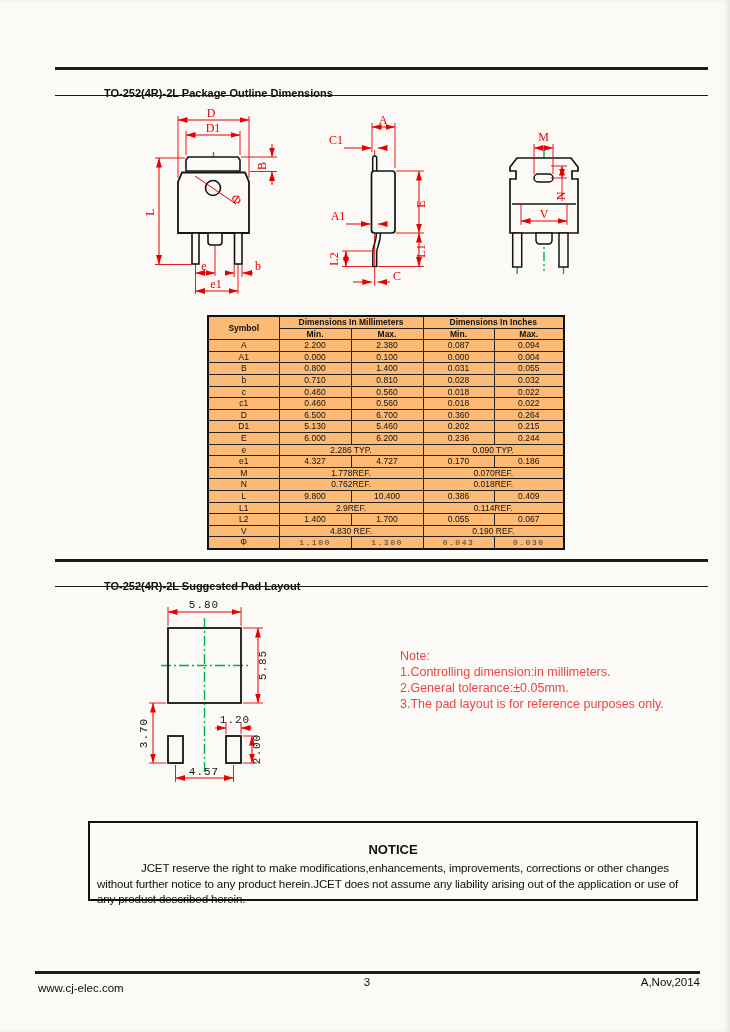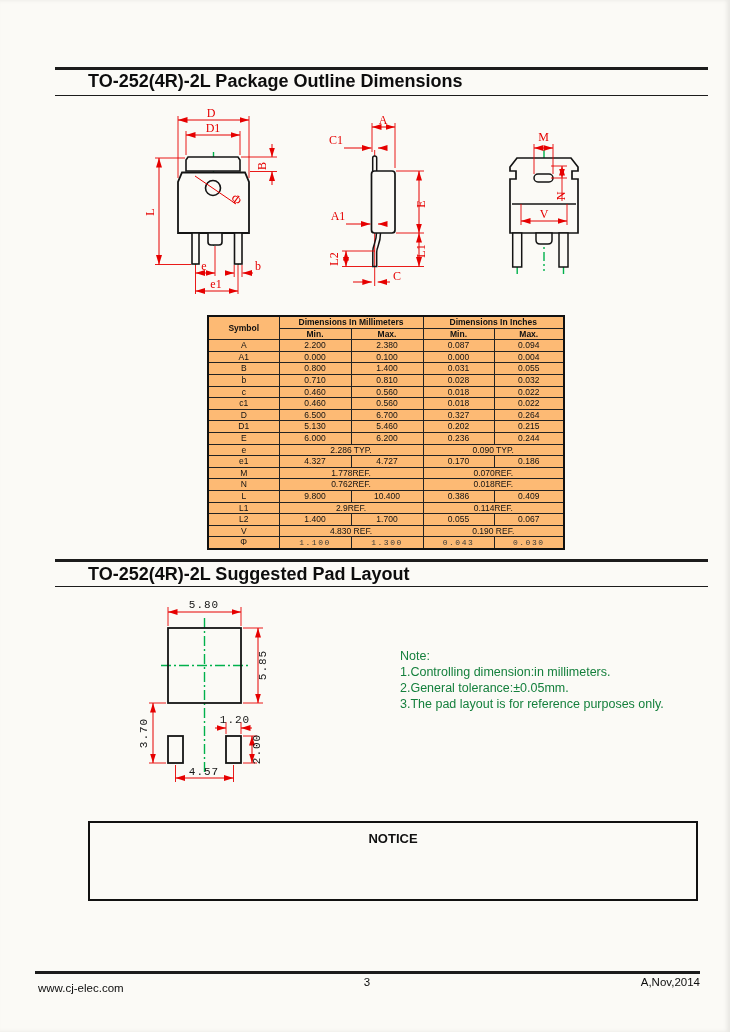--- a/index.html
+++ b/index.html
@@ -1,43 +1,43 @@
 <!DOCTYPE html>
 <html><head>
 <meta charset="utf-8">
 <style>
   html,body{margin:0;padding:0;background:#e9e7e2;}
   .page{position:relative;width:730px;height:1032px;background:#fbfaf6;
         font-family:"Liberation Sans",sans-serif;color:#111;overflow:hidden;
         box-shadow:inset -3px 0 4px rgba(0,0,0,.08);}
   .hr{position:absolute;background:#1c1c1c;}
-  .sec-title{position:absolute;left:88px;margin:0;font-size:18px;font-weight:bold;color:#0d0d0d;
+  .sec-title{position:absolute;left:88px;margin:16px;font-size:11px;font-weight:bold;color:#0d0d0d;
              font-family:"Liberation Sans",sans-serif;}
   
   table.dims{position:absolute;left:207px;top:315px;width:356px;border-collapse:collapse;
              table-layout:fixed;font-size:8.5px;background:#fdba74;border:2px solid #111;}
   table.dims th,table.dims td{border:1px solid #222;text-align:center;vertical-align:middle;
              padding:0;height:10.6px;line-height:1;white-space:nowrap;overflow:hidden;}
   table.dims th{font-weight:bold;font-size:8.5px;}
   td.cad{font-family:"Liberation Mono",monospace;font-size:8px;letter-spacing:1.5px;color:#3a3a3a;}
   
   svg{position:absolute;overflow:visible;}
   svg text.dim{font-family:"Liberation Serif",serif;font-size:12px;fill:#e60000;}
   svg text.pad{font-family:"Liberation Mono",monospace;font-size:11px;fill:#161616;letter-spacing:1px;}
   .blk{stroke:#141414;fill:#fbfaf6;}
   .blkn{stroke:#141414;fill:none;}
   .red{stroke:#e60000;fill:none;stroke-width:1;}
   .redt{stroke:#e60000;fill:none;stroke-width:0.9;}
   .grn{stroke:#00b14c;fill:none;stroke-width:1.4;}
   
-  .note{position:absolute;left:400px;top:648px;font-size:12.5px;line-height:16px;color:#15803d;}
+  .note{position:absolute;left:400px;top:648px;font-size:12.5px;line-height:16px;color:#ef4444;}
   
   .notice{position:absolute;left:88px;top:821px;width:610px;height:80px;border:2px solid #111;
           background:#fbfaf6;box-sizing:border-box;}
-  .notice-title{text-align:center;font-weight:bold;font-size:13px;padding-top:8px;}
+  .notice-title{text-align:center;font-weight:bold;font-size:13px;padding-top:19px;}
   .notice-body{font-size:11.6px;line-height:15.5px;padding:3px 7px 0 7px;text-indent:44px;
                letter-spacing:-0.15px;margin:0;}
   
   .footer-text{position:absolute;font-size:11.5px;color:#0d0d0d;top:976px;}
 </style>
 </head>
 <body>
 
 <div class="page">
 
@@ -234,21 +234,21 @@
           <td>c1</td>
           <td>0.460</td>
           <td>0.560</td>
           <td>0.018</td>
           <td>0.022</td>
         </tr>
         <tr>
           <td>D</td>
           <td>6.500</td>
           <td>6.700</td>
-          <td>0.327</td>
+          <td>0.360</td>
           <td>0.264</td>
         </tr>
         <tr>
           <td>D1</td>
           <td>5.130</td>
           <td>5.460</td>
           <td>0.202</td>
           <td>0.215</td>
         </tr>
         <tr>
@@ -366,20 +366,21 @@
     <div>Note:</div>
     <div>
         <div>1.Controlling dimension:in millimeters.</div>
         <div>2.General tolerance:±0.05mm.</div>
         <div>3.The pad layout is for reference purposes only.</div>
       </div>
   </div>
 
   <div class="notice">
     <div class="notice-title">NOTICE</div>
+    <p class="notice-body">JCET  reserve the right to make modifications,enhancements, improvements, corrections or other changes without further notice to any product herein.JCET does not assume any liability arising out of the application or use of any product described herein.</p>
   </div>
 
   <div class="hr" style="left:35px;top:971px;width:665px;height:2.5px;"></div>
   <span class="footer-text" style="left:38px;margin-top:6px;">www.cj-elec.com</span>
   <span class="footer-text" style="left:352px;width:30px;text-align:center;">3</span>
   <span class="footer-text" style="right:30px;margin-left:7px;">A,Nov,2014</span>
 
 </div>
 
 </body></html>

